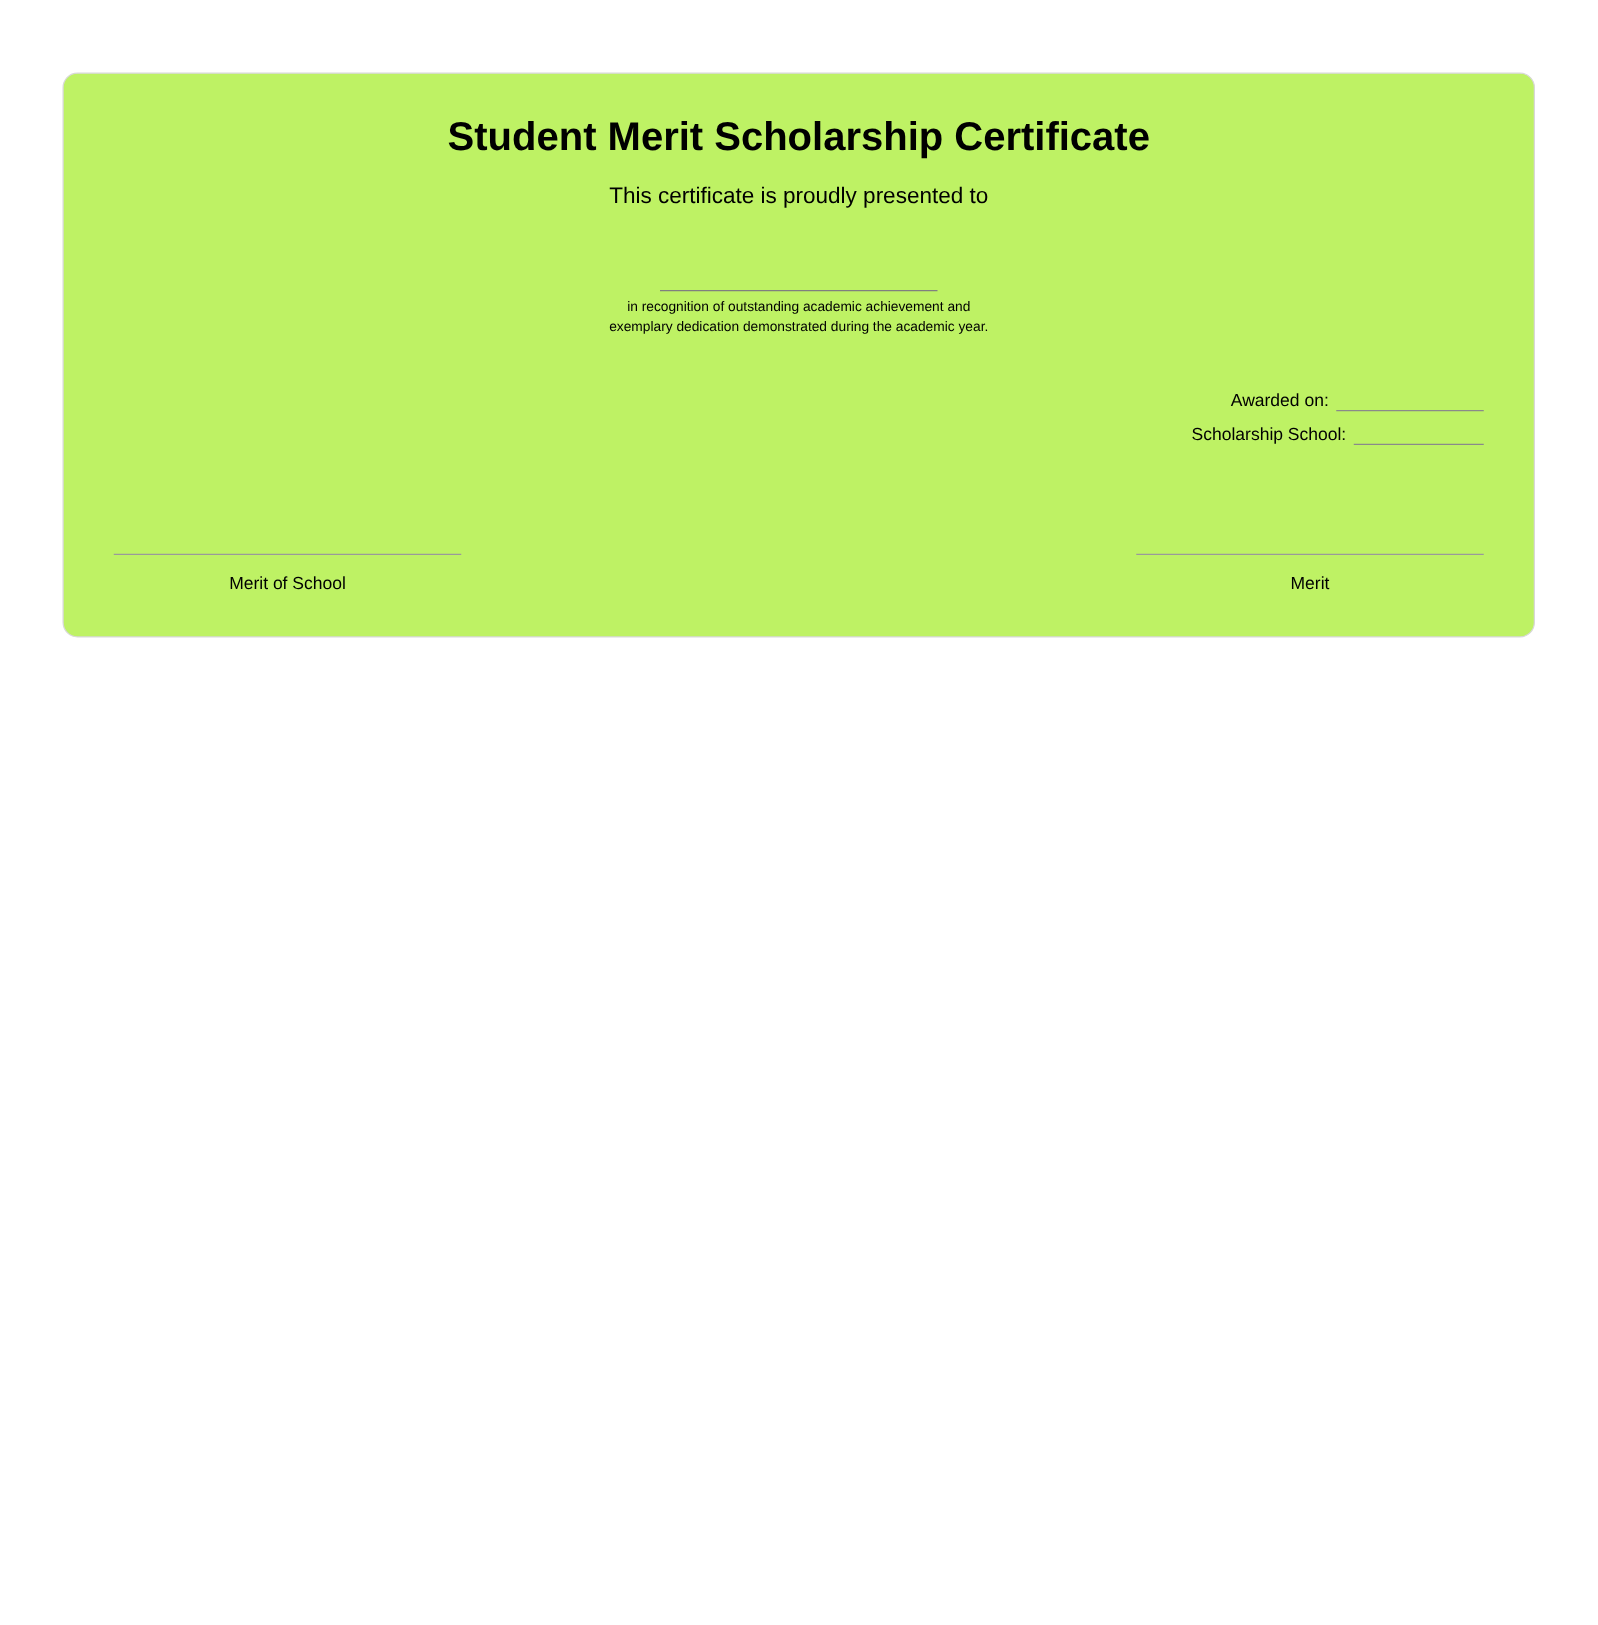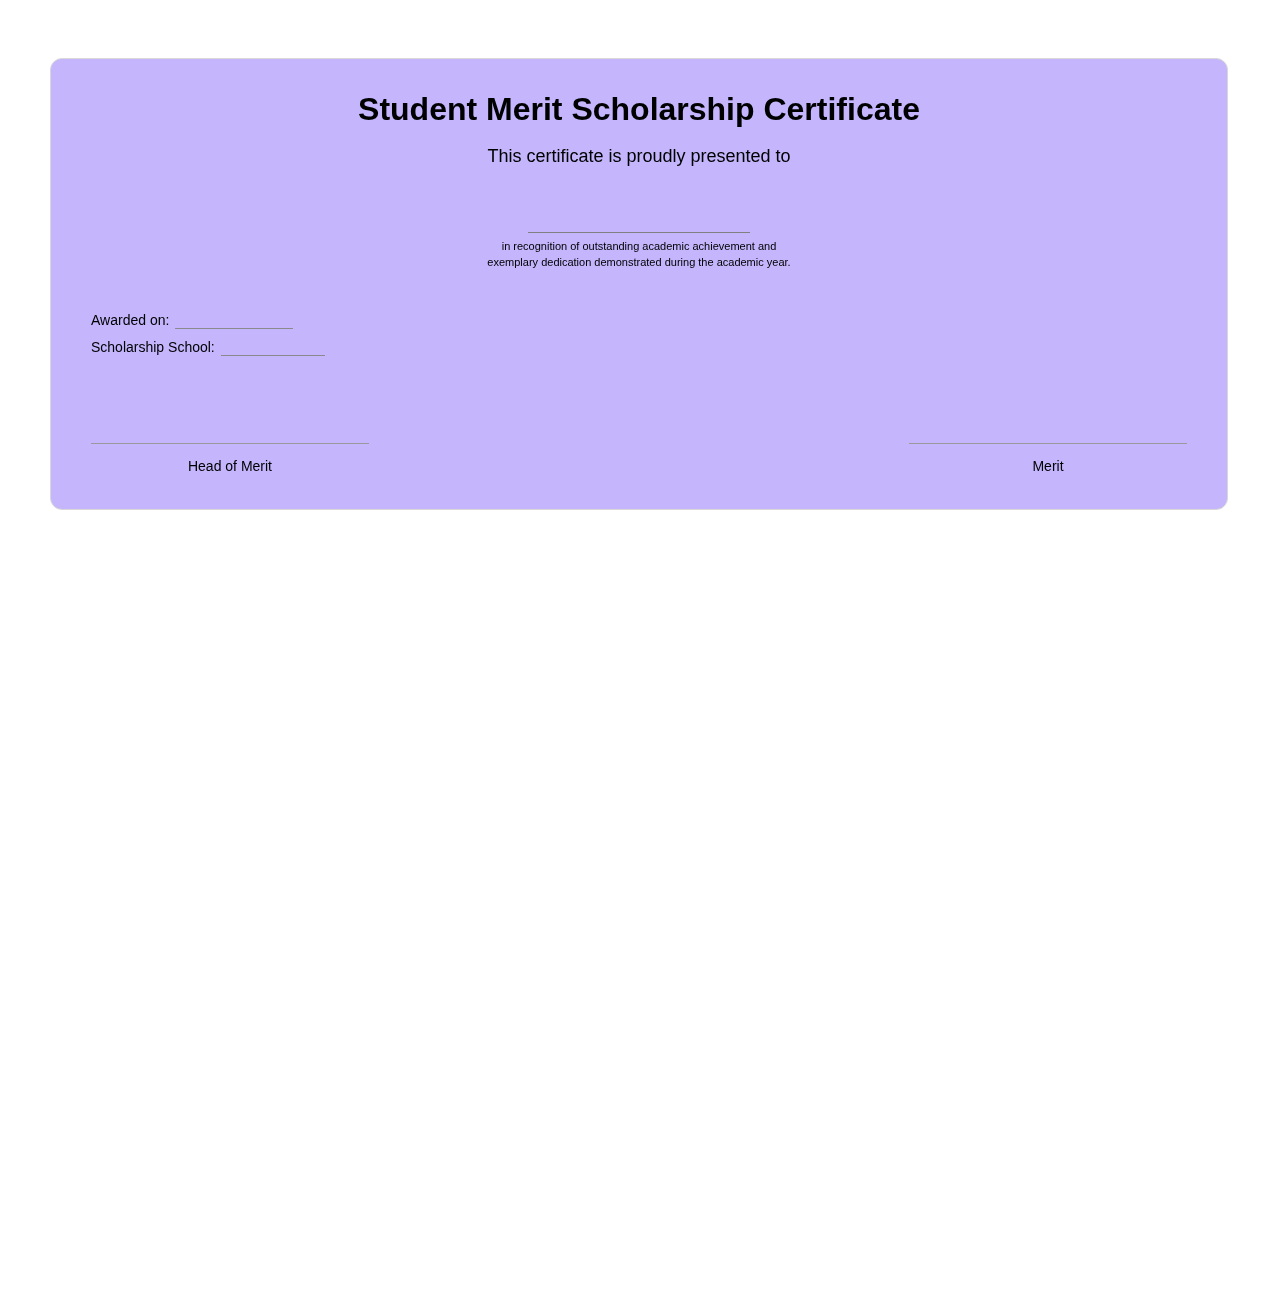--- a/index.html
+++ b/index.html
@@ -24,21 +24,21 @@
   }
 
   
   .certificate-card {
     position: absolute;
     left: 50px;
     top: 58px;
     width: 1178px;
     height: 452px;
     box-sizing: border-box;
-    background: #c4b5fd;
+    background: #bef264;
     border: 1px solid #d8d8d8;
     border-radius: 12px;
     padding: 30px 40px 16px 40px;
   }
 
   
   .cert-title {
     margin: 0;
     padding: 0;
     text-align: center;
@@ -83,21 +83,21 @@
     line-height: 1.42;
     color: #000000;
   }
   .cert-body-line {
     display: block;
   }
 
   
   .award-details {
     margin-top: 40px;
-    text-align: left;
+    text-align: right;
     font-size: 14px;
     line-height: 1.3;
     color: #000000;
   }
   .award-row {
     display: block;
     margin-bottom: 9px;
     white-space: nowrap;
   }
   .award-row:last-child {
@@ -169,21 +169,21 @@
       </div>
       <div class="award-row">
         <span class="award-label">Scholarship School:</span><span class="award-blank amount-blank"></span>
       </div>
     </div>
 
     <div class="signature-row">
 
       <div class="signature-block">
         <div class="signature-line"></div>
-        <span class="signature-label">Head of Merit</span>
+        <span class="signature-label">Merit of School</span>
       </div>
 
       <div class="signature-block">
         <div class="signature-line"></div>
         <span class="signature-label">Merit</span>
       </div>
 
 
     </div>
 

